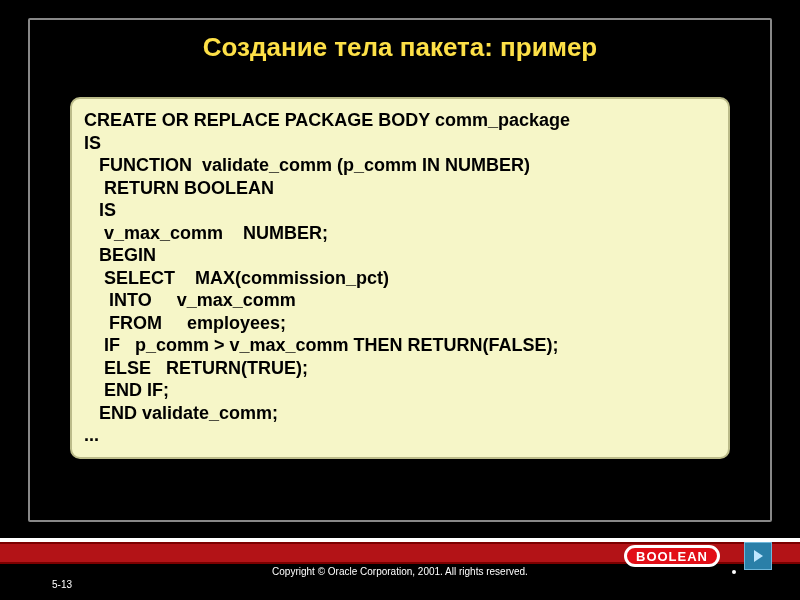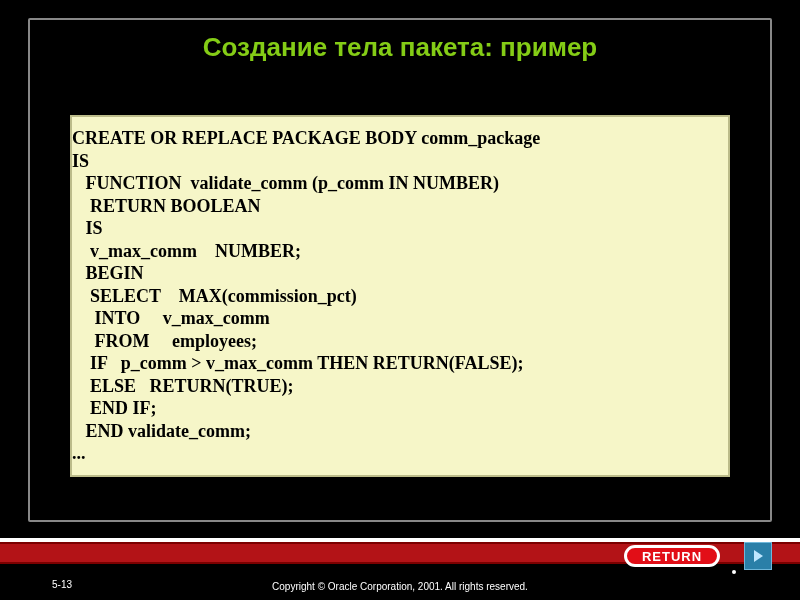--- a/index.html
+++ b/index.html
@@ -17,38 +17,38 @@
     top: 18px;
     left: 28px;
     right: 28px;
     bottom: 78px;
     border: 2px solid #888;
     border-radius: 2px;
     background: #000;
     box-sizing: border-box;
   }
   .slide-title {
-    color: #84cc16;
+    color: #fde047;
     font-size: 26px;
     font-weight: bold;
     text-align: center;
     margin-top: 12px;
-    margin-bottom: 52px;
+    margin-bottom: 34px;
   }
   .code-block {
     margin: 0 40px;
     background: #f6f6c8;
     color: #000;
     border: 2px solid #bcbc8a;
-    border-radius: 0;
-    font-family: Liberation Serif, serif;
+    border-radius: 10px;
+    font-family: Liberation Sans, sans-serif;
     font-weight: bold;
     font-size: 18px;
     line-height: 1.25;
-    padding: 10px 0;
+    padding: 10px 12px;
     white-space: pre;
     box-sizing: border-box;
   }
   .footer-bar {
     position: absolute;
     left: 0;
     right: 0;
     bottom: 0;
     height: 72px;
   }
@@ -74,21 +74,21 @@
     position: absolute;
     left: 52px;
     bottom: 10px;
     color: #fff;
     font-size: 10px;
   }
   .copyright {
     position: absolute;
     left: 0;
     right: 0;
-    bottom: 8px;
+    bottom: 23px;
     text-align: center;
     color: #fff;
     font-size: 10px;
   }
   .oracle-logo {
     position: absolute;
     right: 80px;
     bottom: 33px;
     width: 96px;
     height: 22px;
@@ -154,21 +154,21 @@
    END validate_comm;
 ...</div>
 </div>
 
 <div class="footer-bar">
   <div class="white-strip"></div>
   <div class="red-strip"></div>
   <div class="slide-number">5-13</div>
   <div class="copyright">Copyright © Oracle Corporation, 2001. All rights reserved.</div>
   <div class="oracle-logo">
-    <span>RETURN</span>
+    <span>BOOLEAN</span>
   </div>
   <div class="oracle-dot"></div>
   <div class="nav-arrow">
     <svg width="16" height="16" viewBox="0 0 16 16">
       <polygon points="4,2 13,8 4,14" fill="#bfe7ff"></polygon>
     </svg>
   </div>
 </div>
 
 </body></html>

